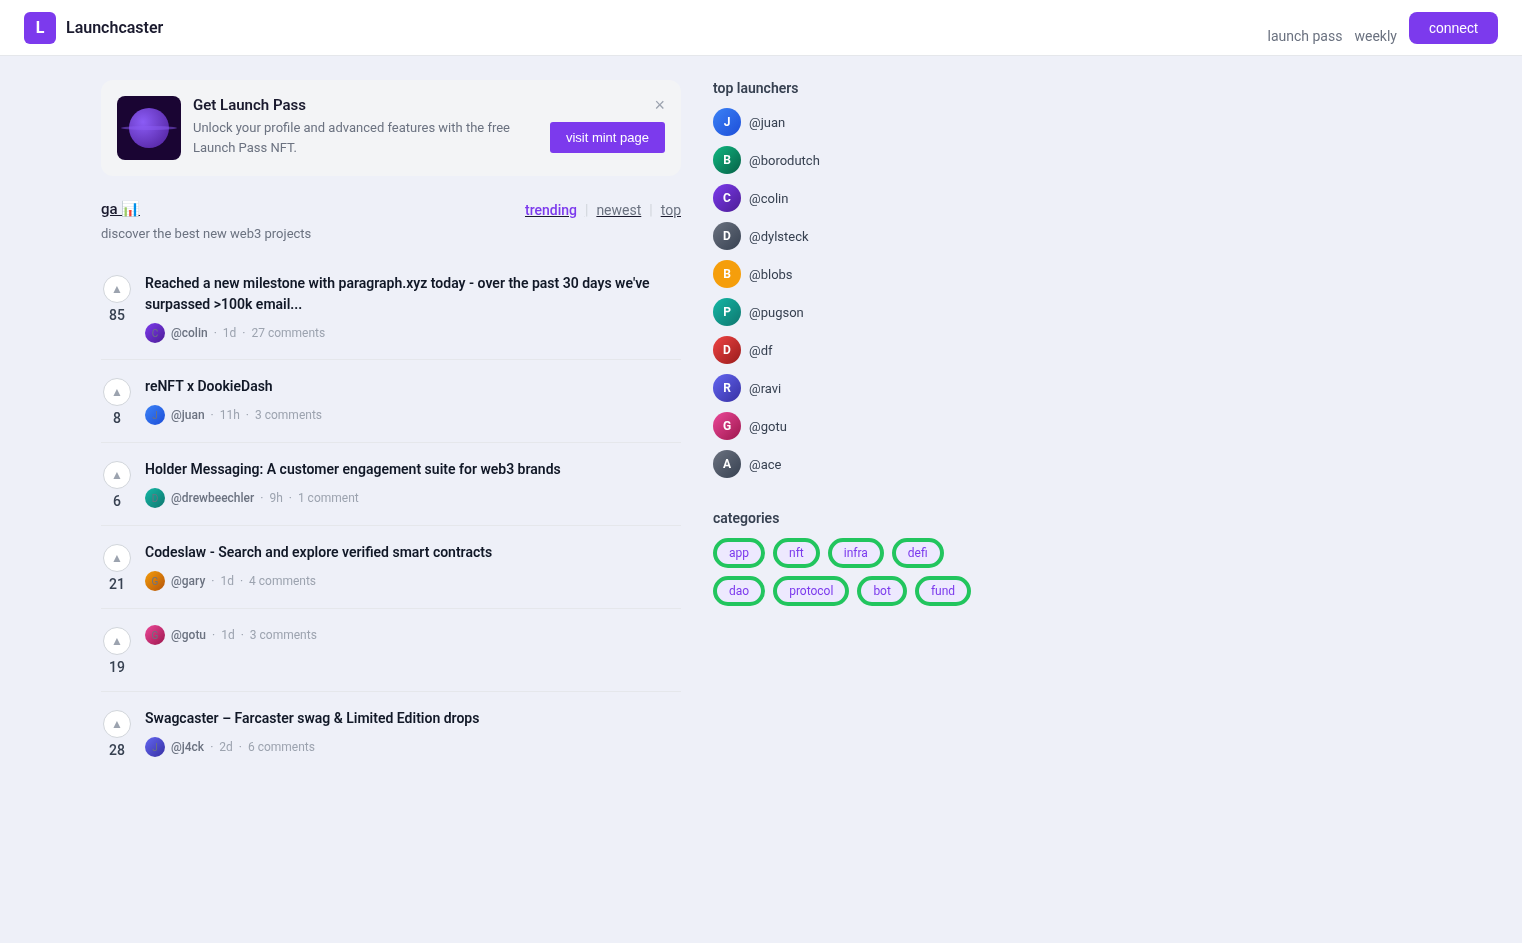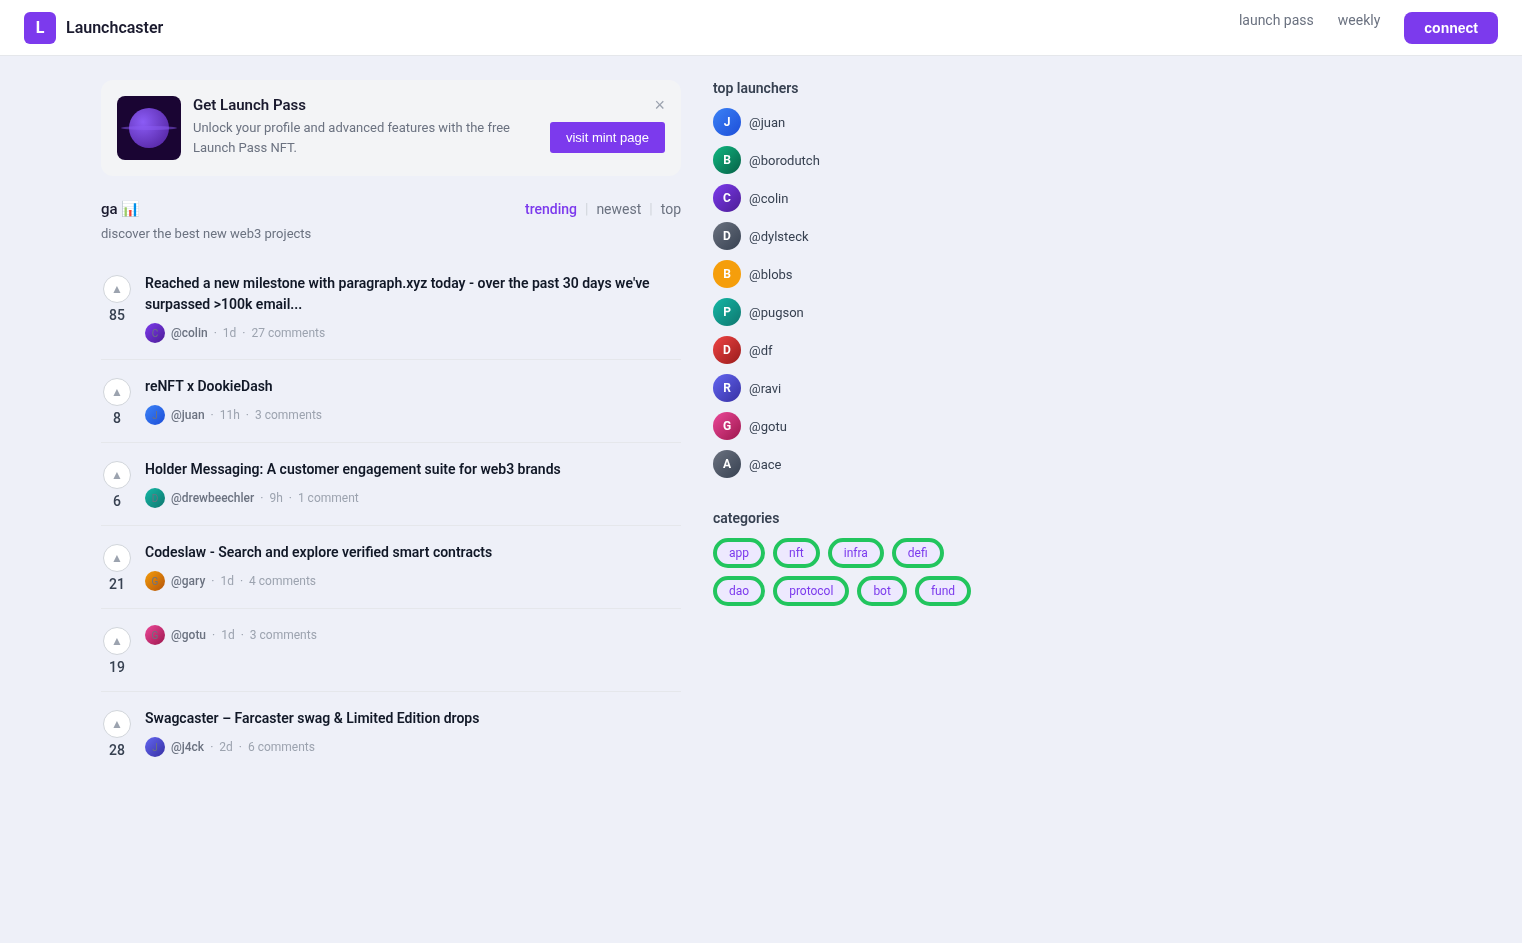--- a/index.html
+++ b/index.html
@@ -42,37 +42,37 @@
       font-weight: bold;
       font-size: 16px;
     }
     .logo-text {
       font-size: 16px;
       font-weight: 600;
       color: #1a1a2e;
     }
     .header-nav {
       display: flex;
-      align-items: flex-start;
-      gap: 24px;
+      align-items: flex-end;
+      gap: 12px;
     }
     .nav-link {
       color: #6b7280;
       font-size: 14px;
       text-decoration: none;
       cursor: pointer;
     }
     .connect-btn {
       background: #7c3aed;
       color: white;
       border: none;
       padding: 8px 20px;
       border-radius: 8px;
       font-size: 14px;
-      font-weight: 700;
+      font-weight: 400;
       cursor: pointer;
     }
 
     
     .page-container {
       max-width: 1400px;
       margin: 0 auto;
       display: flex;
       gap: 32px;
       padding: 24px 40px;
@@ -158,23 +158,24 @@
       border-radius: 3px;
       font-size: 13px;
       font-weight: 500;
       cursor: pointer;
       white-space: nowrap;
     }
 
     
     .filter-row {
       display: flex;
-      align-items: center;
+      align-items: flex-end;
       justify-content: space-between;
       margin-bottom: 8px;
+      text-decoration: underline;
     }
     .ga-label {
       font-size: 15px;
       font-weight: 500;
       display: flex;
       align-items: center;
       gap: 6px;
     }
     .filter-tabs {
       display: flex;

